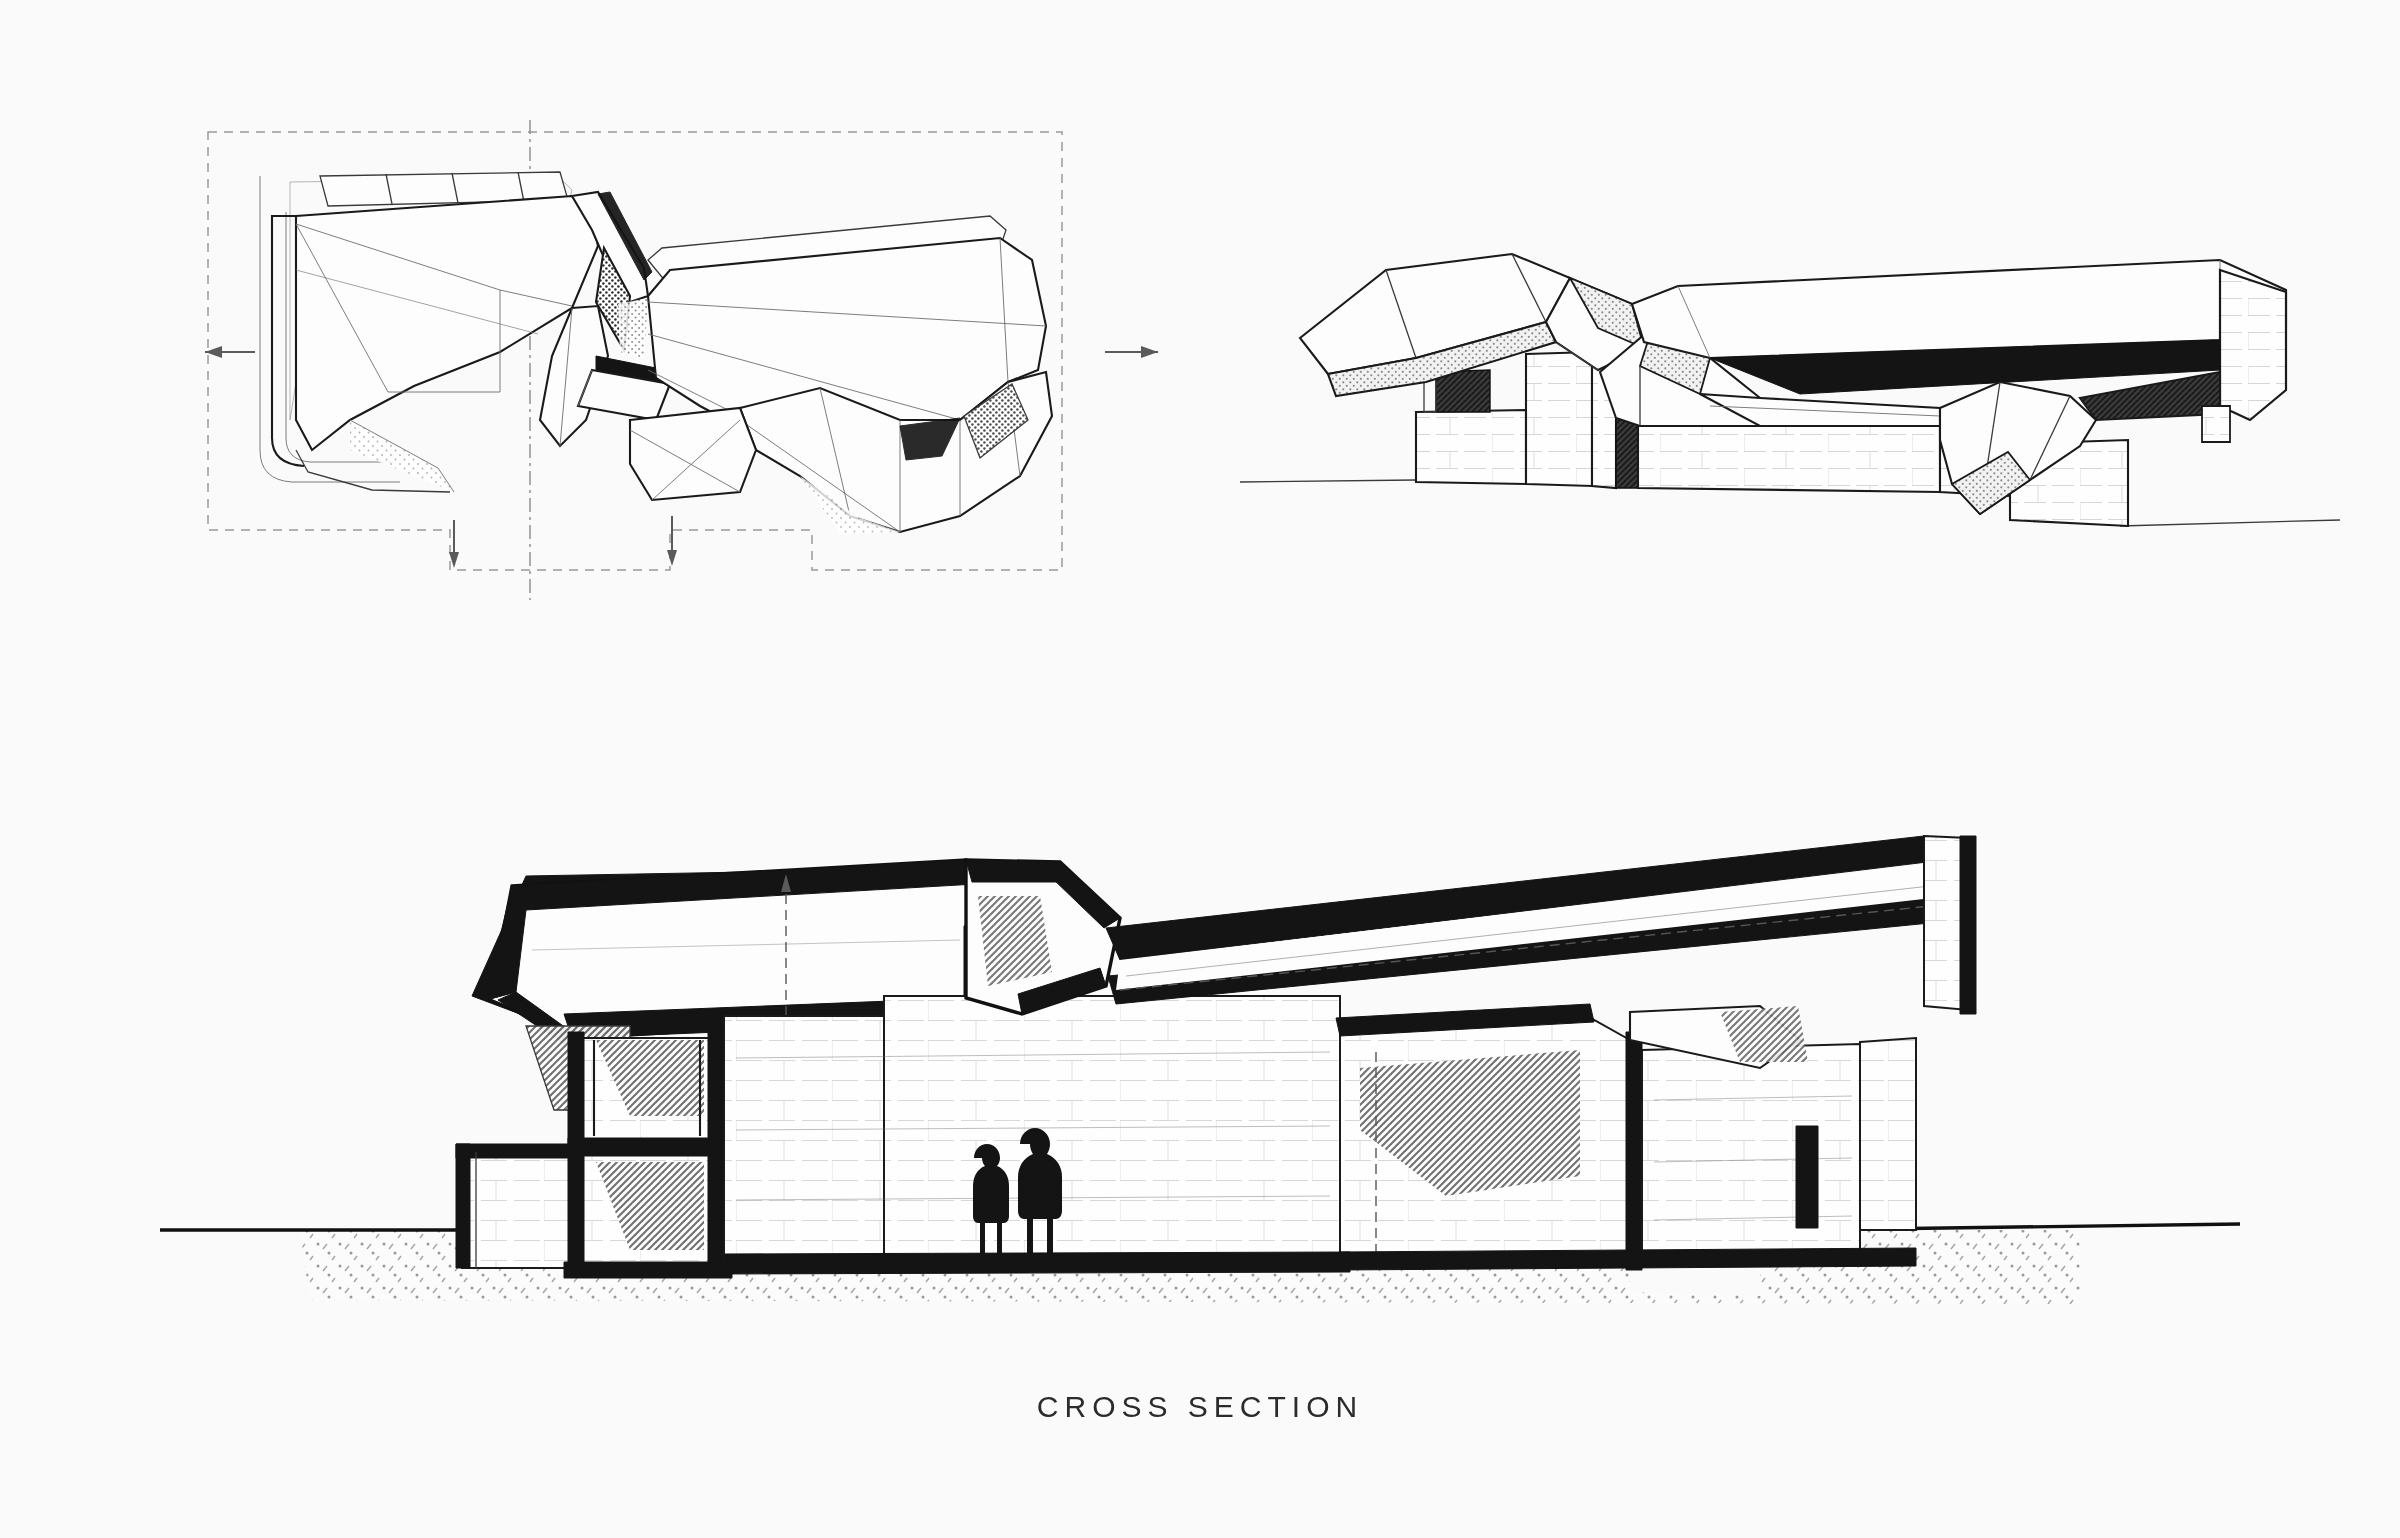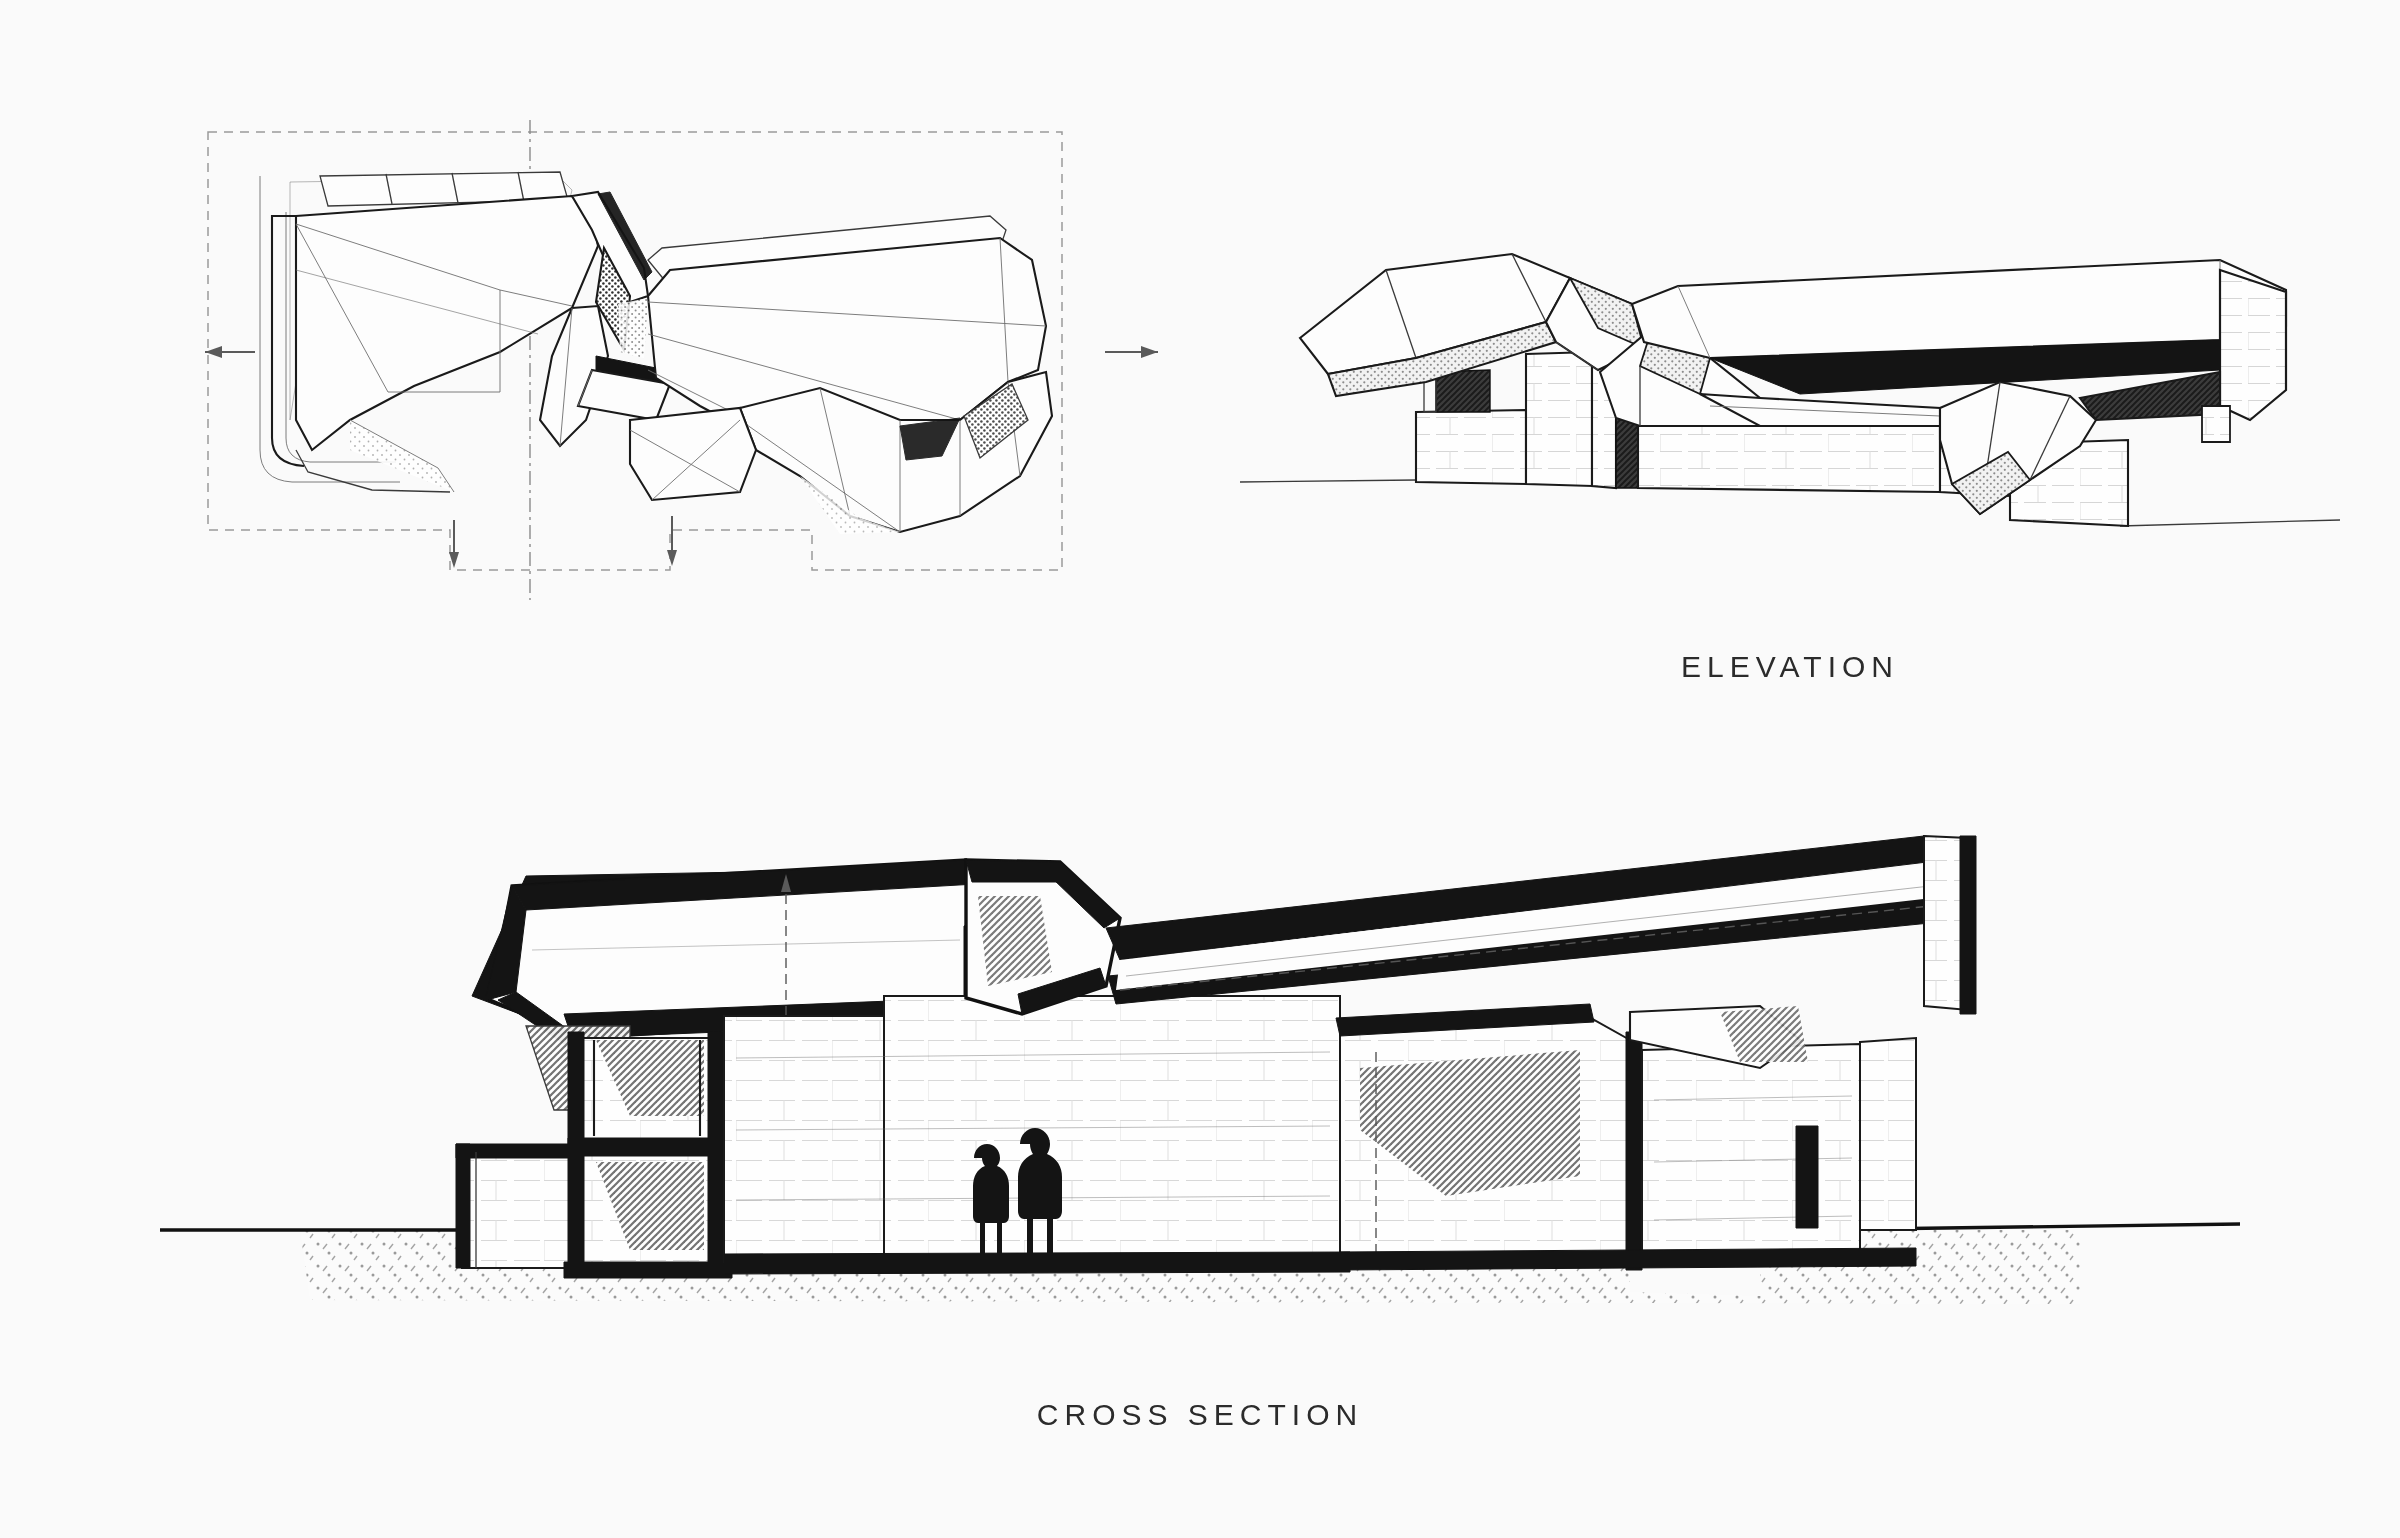--- a/index.html
+++ b/index.html
@@ -246,21 +246,20 @@
       </g>
 
       <g>
         <path class="white lw-med" d="M 700 178 L 760 152 L 830 166 L 856 190 L 840 216 L 790 250 L 740 284 L 712 254 L 700 210 Z"></path>
         <path class="lw-thin" d="M 760 152 L 740 284"></path>
         <path class="lw-thin" d="M 830 166 L 790 250"></path>
         <path fill="url(#elStipple)" stroke="#1a1a1a" stroke-width="1.8" d="M 712 254 L 740 284 L 790 250 L 768 222 Z"></path>
       </g>
     </svg>
   </div>
-  <div class="caption" style="left:1240px;top:650px;width:1100px;">ELEVATION</div>
 
   <div class="view" style="left:160px;top:800px;width:2080px;height:580px;">
     <svg width="2080" height="580" viewBox="0 0 2080 580">
       <defs>
         <pattern id="csStone" width="96" height="40" patternUnits="userSpaceOnUse">
           <rect width="96" height="40" fill="#fefefe"></rect>
           <path d="M0 .5 H96 M0 20.5 H96" stroke="#d8d8d8" stroke-width="1" stroke-dasharray="26 7"></path>
           <path d="M0 0 V20 M48 20 V40" stroke="#dedede" stroke-width="1"></path>
         </pattern>
         <pattern id="csHatch" width="7" height="7" patternUnits="userSpaceOnUse">
@@ -397,15 +396,15 @@
                                  l 0 30 c 0 4-2 7-5 7 l -2 0 l 0 34 l -5 0 l 0-34 l -12 0 l 0 34 l -5 0 l 0-34
                                  l -2 0 c -3 0-5-3-5-7 l 0-30 c 0-9 4-17 12-20 c 0 0-3-3-3-8 z"></path>
       </g>
       <g>
         <path class="figure" d="M 860 344 c 0-9 7-16 15-16 c 8 0 15 7 15 16 c 0 6-3 10-3 10 c 10 4 15 13 15 23
                                  l 0 34 c 0 5-3 8-6 8 l -3 0 l 0 43 l -6 0 l 0-43 l -14 0 l 0 43 l -6 0 l 0-43
                                  l -3 0 c -3 0-6-3-6-8 l 0-34 c 0-10 5-19 15-23 c 0 0-3-4-3-10 z"></path>
       </g>
     </svg>
   </div>
-  <div class="caption" style="left:160px;top:1390px;width:2080px;margin-top:8px;">CROSS SECTION</div>
+  <div class="caption" style="left:160px;top:1390px;width:2080px;">CROSS SECTION</div>
 
 </div>
 
 </body></html>

